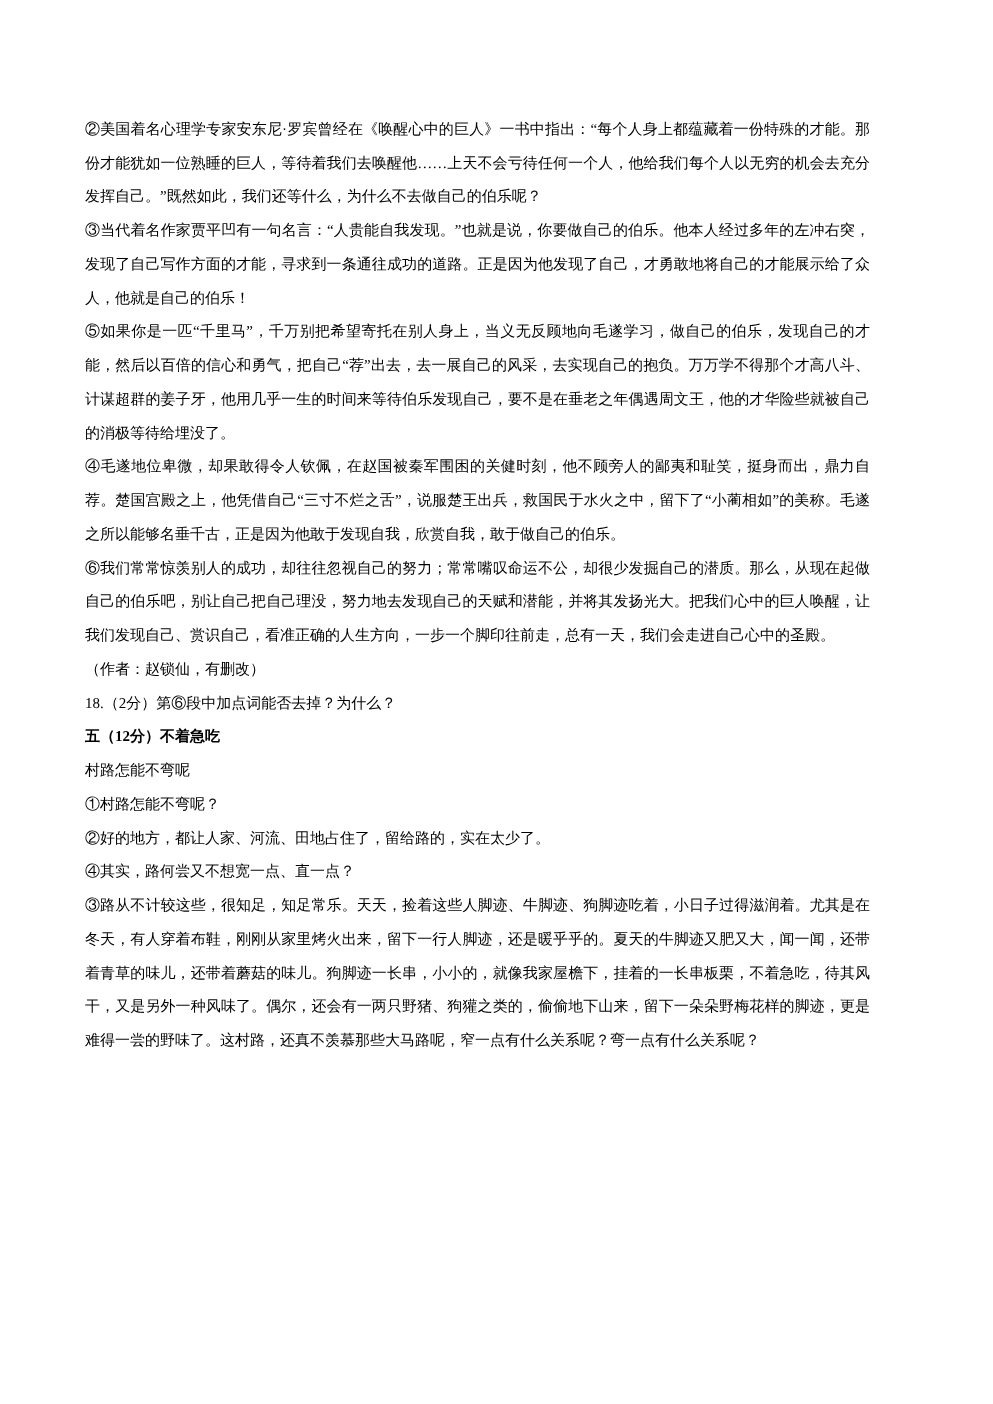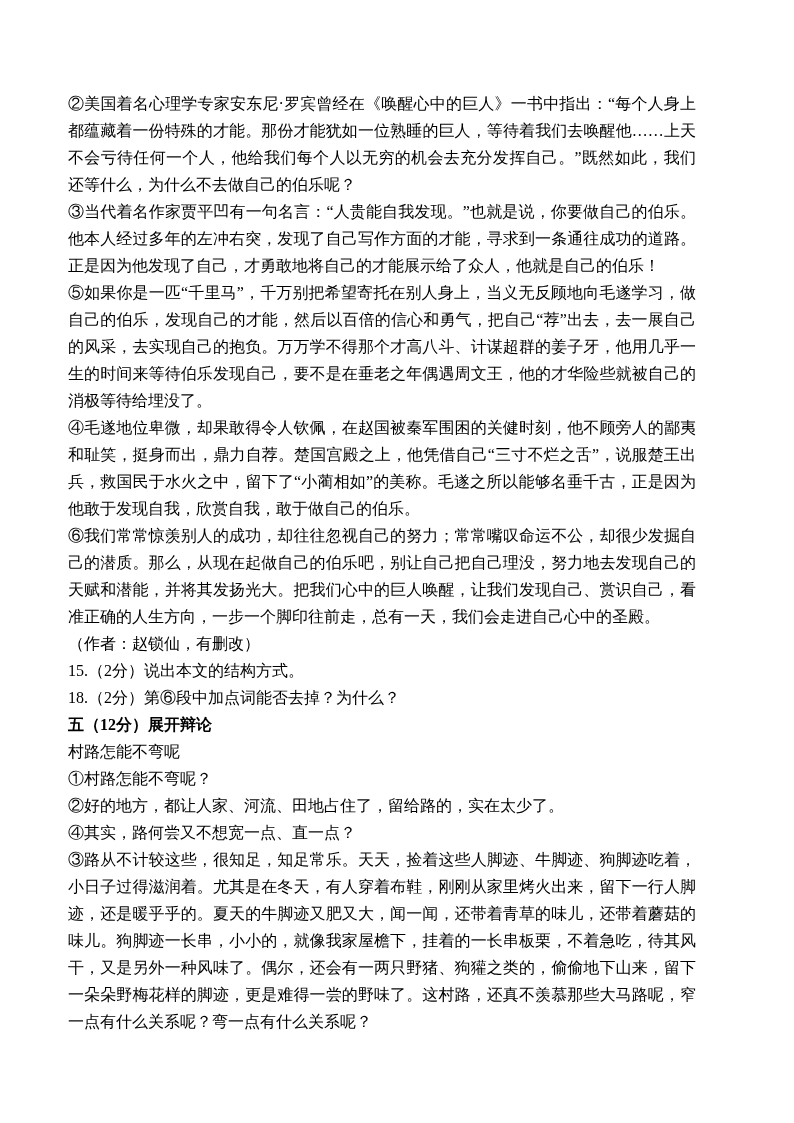--- a/index.html
+++ b/index.html
@@ -9,21 +9,21 @@
   }
   .page {
     position: relative;
     width: 764px;
     height: 1123px;
     box-sizing: border-box;
     background: #ffffff;
     padding: 90px 68px 60px 68px;
     overflow: hidden;
     font-family: "Liberation Serif", "DejaVu Serif", serif;
-    font-size: 16px;
+    font-size: 12px;
     line-height: 27px;
     color: #000000;
   }
   .page p {
     margin: 0;
     padding: 0;
     text-align: justify;
     word-break: break-all;
   }
   .heading {
@@ -38,26 +38,25 @@
 
 <div class="page">
 
   <section>
     <p>②美国着名心理学专家安东尼·罗宾曾经在《唤醒心中的巨人》一书中指出：“每个人身上都蕴藏着一份特殊的才能。那份才能犹如一位熟睡的巨人，等待着我们去唤醒他……上天不会亏待任何一个人，他给我们每个人以无穷的机会去充分发挥自己。”既然如此，我们还等什么，为什么不去做自己的伯乐呢？</p>
     <p>③当代着名作家贾平凹有一句名言：“人贵能自我发现。”也就是说，你要做自己的伯乐。他本人经过多年的左冲右突，发现了自己写作方面的才能，寻求到一条通往成功的道路。正是因为他发现了自己，才勇敢地将自己的才能展示给了众人，他就是自己的伯乐！</p>
     <p>⑤如果你是一匹“千里马”，千万别把希望寄托在别人身上，当义无反顾地向毛遂学习，做自己的伯乐，发现自己的才能，然后以百倍的信心和勇气，把自己“荐”出去，去一展自己的风采，去实现自己的抱负。万万学不得那个才高八斗、计谋超群的姜子牙，他用几乎一生的时间来等待伯乐发现自己，要不是在垂老之年偶遇周文王，他的才华险些就被自己的消极等待给埋没了。</p>
     <p>④毛遂地位卑微，却果敢得令人钦佩，在赵国被秦军围困的关健时刻，他不顾旁人的鄙夷和耻笑，挺身而出，鼎力自荐。楚国宫殿之上，他凭借自己“三寸不烂之舌”，说服楚王出兵，救国民于水火之中，留下了“小蔺相如”的美称。毛遂之所以能够名垂千古，正是因为他敢于发现自我，欣赏自我，敢于做自己的伯乐。</p>
     <p>⑥我们常常惊羡别人的成功，却往往忽视自己的努力；常常嘴叹命运不公，却很少发掘自己的潜质。那么，从现在起做自己的伯乐吧，别让自己把自己理没，努力地去发现自己的天赋和潜能，并将其发扬光大。把我们心中的巨人唤醒，让我们发现自己、赏识自己，看准正确的人生方向，一步一个脚印往前走，总有一天，我们会走进自己心中的圣殿。</p>
     <p>（作者：赵锁仙，有删改）</p>
-    <p>15.（2分）说出本文的结构方式。</p>
     <p>18.（2分）第⑥段中加点词能否去掉？为什么？</p>
   </section>
 
   <section>
-    <p class="heading">五（12分）展开辩论</p>
+    <p class="heading">五（12分）不着急吃</p>
     <p class="essay-title">村路怎能不弯呢</p>
     <p>①村路怎能不弯呢？</p>
     <p>②好的地方，都让人家、河流、田地占住了，留给路的，实在太少了。</p>
     <p>④其实，路何尝又不想宽一点、直一点？</p>
     <p>③路从不计较这些，很知足，知足常乐。天天，捡着这些人脚迹、牛脚迹、狗脚迹吃着，小日子过得滋润着。尤其是在冬天，有人穿着布鞋，刚刚从家里烤火出来，留下一行人脚迹，还是暖乎乎的。夏天的牛脚迹又肥又大，闻一闻，还带着青草的味儿，还带着蘑菇的味儿。狗脚迹一长串，小小的，就像我家屋檐下，挂着的一长串板栗，不着急吃，待其风干，又是另外一种风味了。偶尔，还会有一两只野猪、狗獾之类的，偷偷地下山来，留下一朵朵野梅花样的脚迹，更是难得一尝的野味了。这村路，还真不羡慕那些大马路呢，窄一点有什么关系呢？弯一点有什么关系呢？</p>
   </section>
 
 </div>
 
 </body></html>

